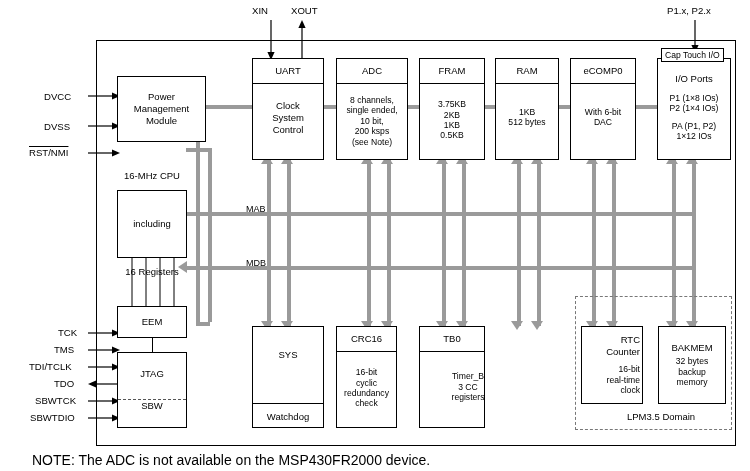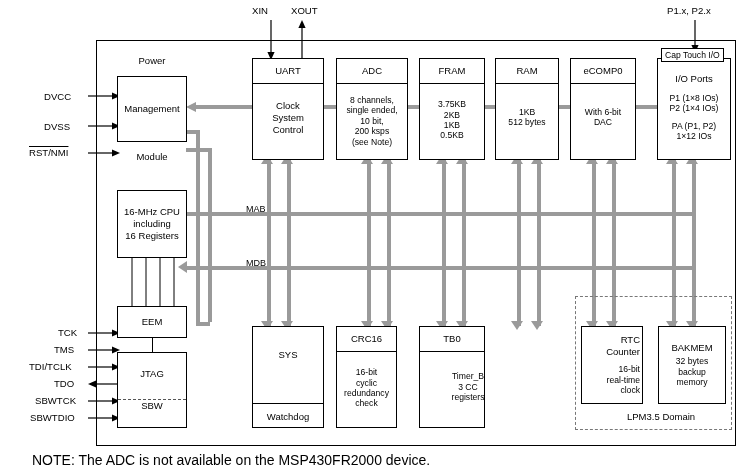--- a/index.html
+++ b/index.html
@@ -211,27 +211,27 @@
   <div class="busline" style="left:186px;top:130px;width:14px;"></div>
   <div class="busvert" style="left:208px;top:148px;height:174px;"></div>
   <div class="busline" style="left:186px;top:148px;width:24px;"></div>
   <div class="busline" style="left:196px;top:322px;width:14px;"></div>
 
   <svg class="arrow" style="left:186px;top:101px;width:520px;height:12px;">
     <line x1="10" y1="6" x2="500" y2="6" stroke="#9a9a9a" stroke-width="4"></line>
     <polygon points="0,6 10,1 10,11" fill="#9a9a9a"></polygon>
   </svg>
 
-  <div class="block" style="left:117px;top:76px;width:70px;height:66px;gap:36px;">
+  <div class="block" style="left:117px;top:76px;width:89px;height:66px;">
     <div class="ttl">Power</div>
     <div class="ttl">Management</div>
     <div class="ttl">Module</div>
   </div>
 
-  <div class="block" style="left:117px;top:190px;width:70px;height:68px;">
+  <div class="block" style="left:117px;top:190px;width:70px;height:68px;gap:36px;">
     <div class="ttl">16-MHz CPU</div>
     <div class="ttl">including</div>
     <div class="ttl">16 Registers</div>
   </div>
 
   <div class="block" style="left:117px;top:306px;width:70px;height:32px;">
     <div class="ttl">EEM</div>
   </div>
 
   <svg class="arrow" style="left:117px;top:258px;width:70px;height:48px;">

